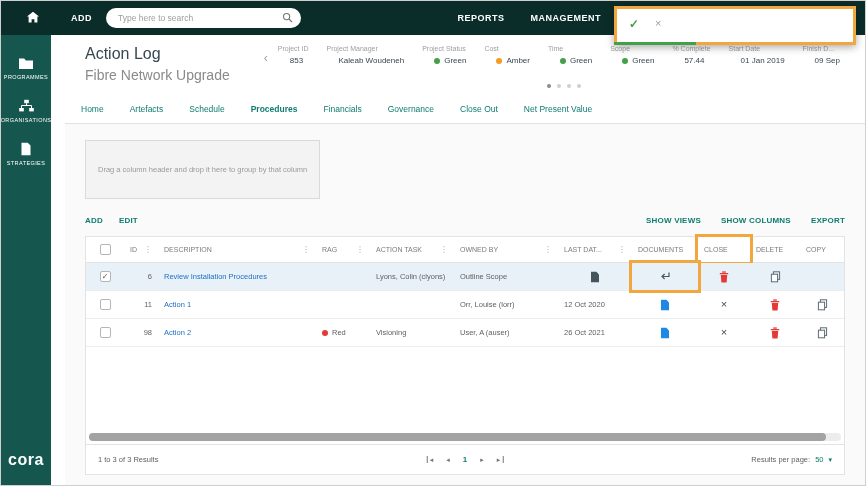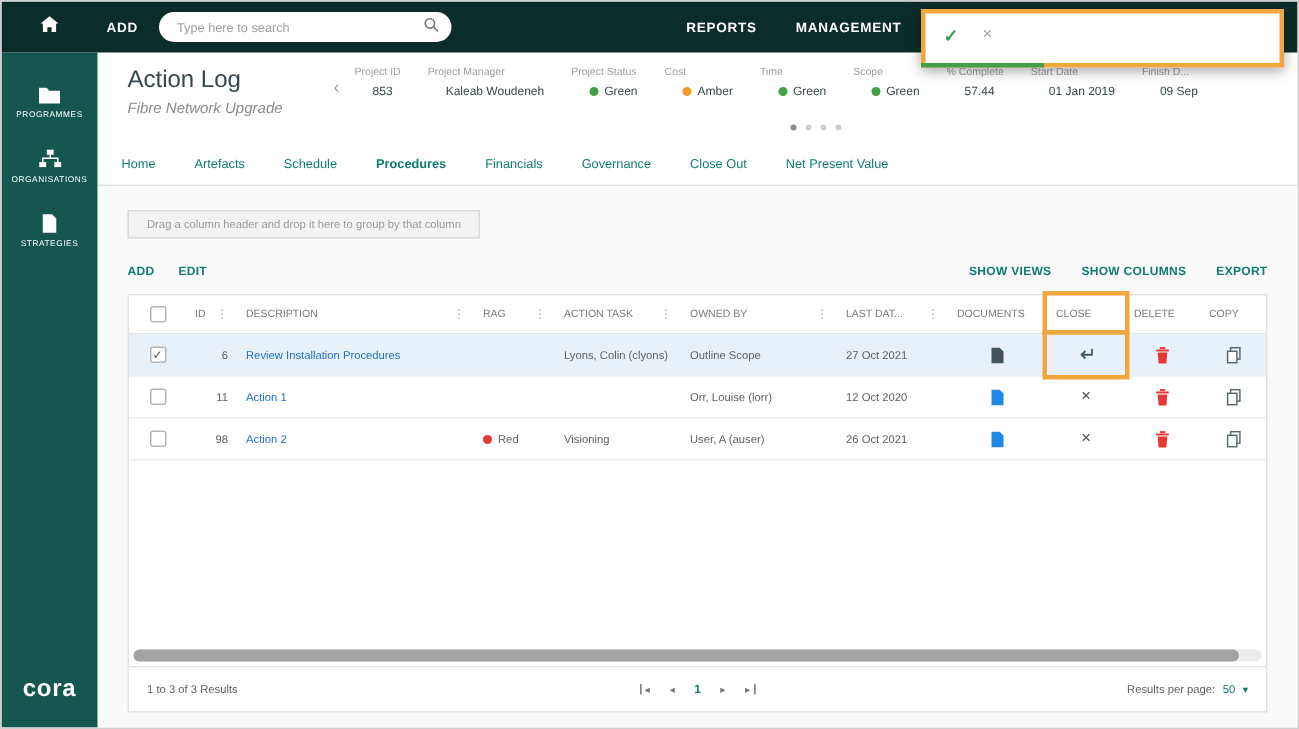--- a/index.html
+++ b/index.html
@@ -22,53 +22,53 @@
   
   .toast{position:absolute;top:5px;right:9px;width:242px;background:#fff;border:3px solid #f2a63e;box-shadow:0 2px 8px rgba(0,0,0,.35);z-index:20;display:flex;align-items:flex-start;padding:9px 8px 12px 12px;}
   .toast-check{color:#43a047;font-size:12px;font-weight:700;margin-right:10px;line-height:1;}
   .toast-body{flex:1;min-width:0;}
   .toast-title{font-size:9.5px;font-weight:700;color:#37474f;}
   .toast-msg{font-size:8px;color:#8a8a8a;margin-top:3px;}
   .toast-close{font-size:11px;color:#9e9e9e;margin-left:6px;line-height:1;}
   .toast-progress{position:absolute;left:-3px;bottom:-3px;height:3px;width:82px;background:#43a047;}
 
   
-  .sidebar{position:absolute;left:0;top:34px;bottom:0;width:64px;background:#15574e;display:flex;flex-direction:column;align-items:center;color:#fff;z-index:4;}
+  .sidebar{position:absolute;left:0;top:34px;bottom:0;width:50px;background:#15574e;display:flex;flex-direction:column;align-items:center;color:#fff;z-index:4;}
   .sb-item{margin-top:19px;display:flex;flex-direction:column;align-items:center;width:100%;text-align:center;}
   .sb-item:first-child{margin-top:22px;}
   .sb-icon svg{display:block;}
   .sb-label{font-size:5.5px;letter-spacing:.4px;margin-top:4px;}
   .sb-logo{margin-top:auto;margin-bottom:16px;font-size:16px;font-weight:700;letter-spacing:.5px;}
 
   
   .main{position:absolute;left:64px;top:34px;right:0;bottom:0;display:flex;flex-direction:column;background:#fff;overflow:hidden;}
   .breadcrumb{display:flex;align-items:center;padding:7px 10px 0 10px;height:20px;}
   .bc-home{margin-right:6px;display:flex;}
   .bc-text{font-size:7.5px;color:#0e7c70;}
 
   .header-row{display:flex;align-items:flex-start;padding:10px 0 0 20px;min-height:56px;}
   .page-title{font-size:16px;color:#37474f;}
-  .page-subtitle{font-size:10px;color:#8a8a8a;margin-top:4px;font-style:italic;}
+  .page-subtitle{font-size:14px;color:#8a8a8a;margin-top:4px;}
   .pi-wrap{margin-left:34px;flex:1;overflow:hidden;min-width:0;}
   .pi-strip{display:flex;align-items:flex-start;}
   .pi-chevron{color:#9e9e9e;font-size:12px;margin:6px 10px 0 0;}
   .pi-item{margin-right:18px;white-space:nowrap;}
   .pi-label{font-size:7px;color:#9e9e9e;}
   .pi-value{font-size:8px;color:#37474f;margin-top:4px;display:flex;align-items:center;margin-left:12px;}
   .dot{width:6px;height:6px;border-radius:50%;display:inline-block;margin-right:4px;flex:none;}
   .pi-dots{text-align:center;margin-top:9px;}
   .pi-dots span{width:4px;height:4px;border-radius:50%;background:#cfcfcf;display:inline-block;margin:0 3px;}
   .pi-dots span.active{background:#8a8a8a;}
 
   .tabs{display:flex;gap:26px;padding:12px 20px 9px 16px;border-bottom:1px solid #e2e2e2;}
   .tab{font-size:8.5px;color:#0e7c70;}
   .tab.active{font-weight:700;}
 
   .content{flex:1;background:#fafafa;padding:16px 20px 10px 20px;display:flex;flex-direction:column;min-height:0;}
-  .groupbar{width:max-content;border:1px solid #dadada;background:#f3f3f3;color:#9a9a9a;font-size:7.5px;padding:4px 12px;}
+  .groupbar{width:max-content;border:1px solid #dadada;background:#f3f3f3;color:#9a9a9a;font-size:7.5px;padding:24px 12px;}
   .grid-toolbar{display:flex;align-items:center;margin-top:17px;}
   .gt-link{font-size:8px;color:#0e7c70;font-weight:600;margin-right:16px;letter-spacing:.2px;}
   .gt-right{margin-left:auto;display:flex;}
   .gt-right .gt-link{margin-right:0;margin-left:20px;}
 
   
   .gridtable{margin-top:11px;background:#fff;border:1px solid #e3e3e3;flex:1;display:flex;flex-direction:column;min-height:0;}
   .trow{display:grid;grid-template-columns:38px 34px 158px 54px 84px 104px 74px 66px 52px 50px 1fr;align-items:center;}
   .thead{height:26px;border-bottom:1px solid #e3e3e3;color:#7a7a7a;font-size:7px;}
   .tcell{padding:0 6px;display:flex;align-items:center;min-width:0;height:100%;}
@@ -312,21 +312,20 @@
               <div class="tcell cell-center" data-interactable="false">
                 <span class="cb" data-interactable="true">✓</span>
               </div>
               <div class="tcell cell-right" data-interactable="false">6</div>
               <div class="tcell" data-interactable="false">
                 <span class="link" data-interactable="true">Review Installation Procedures</span>
               </div>
               <div class="tcell" data-interactable="false"></div>
               <div class="tcell" data-interactable="false">Lyons, Colin (clyons)</div>
               <div class="tcell" data-interactable="false">Outline Scope</div>
-              <div class="tcell" data-interactable="false">27 Oct 2021</div>
               <div class="tcell cell-center" data-interactable="true">
                 <svg width="10" height="12" viewBox="0 0 10 12">
                   <path d="M1 0.8h5.4L9 3.4v7.8H1z" fill="#43545c"></path>
                 </svg>
               </div>
               <div class="tcell cell-center hl" data-interactable="true">
                 <svg width="12" height="11" viewBox="0 0 12 11">
                   <path d="M10 1.5v4H3.2M5.6 3 3 5.5 5.6 8" fill="none" stroke="#455a64" stroke-width="1.2"></path>
                 </svg>
               </div>

